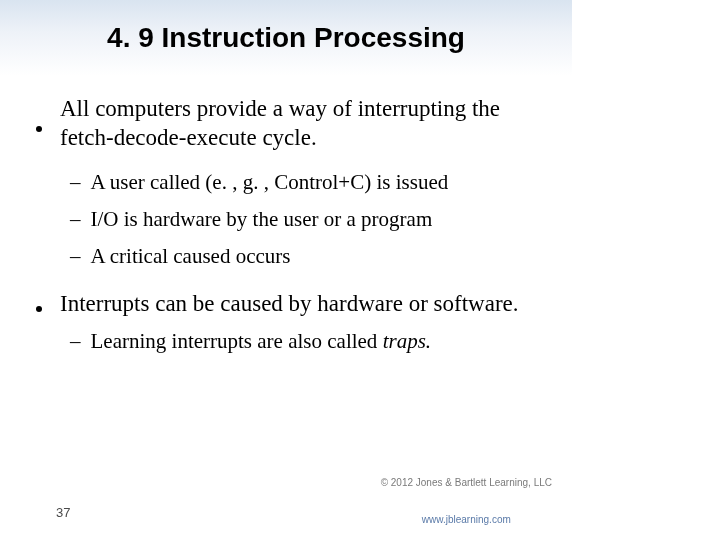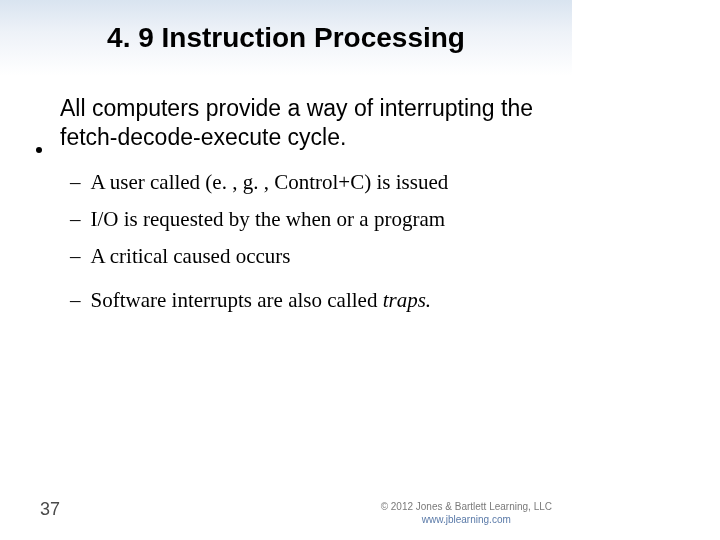--- a/index.html
+++ b/index.html
@@ -22,25 +22,26 @@
       font-weight: bold;
       color: #000;
       padding-top: 22px;
       padding-bottom: 10px;
     }
     .content {
       padding: 18px 36px 0 36px;
     }
     .bullet-l1 {
       display: flex;
-      align-items: flex-end;
+      align-items: center;
       font-size: 23px;
       color: #000;
       margin-top: 12px;
       line-height: 1.28;
+      font-family: Liberation Serif, serif;
     }
     .bullet-l1 .dot {
       width: 6px;
       height: 6px;
       background: #000;
       border-radius: 50%;
       margin-top: 12px;
       margin-right: 18px;
       flex-shrink: 0;
     }
@@ -64,38 +65,39 @@
     .bullet-l2 .text {
       flex: 1;
     }
     .bullet-l2 .traps {
       font-style: italic;
       margin-top: 34px;
     }
     .spacer-md { height: 6px; }
     .page-number {
       position: absolute;
-      left: 40px;
+      left: 56px;
       bottom: 20px;
-      font-size: 18px;
+      font-size: 13px;
       color: #4a4a4a;
       text-align: center;
     }
     .copyright {
       position: absolute;
       right: 20px;
       bottom: 14px;
       text-align: center;
       font-size: 10px;
       color: #7a7a7a;
       line-height: 1.25;
       font-family: Arial, Helvetica, sans-serif;
     }
     .copyright .line2 {
       color: #5a7aa8;
+      margin-top: 24px;
     }
   </style>
 </head>
 <body>
 <div class="slide">
 
   <div class="title">4. 9 Instruction Processing</div>
 
   <div class="content">
 
@@ -107,35 +109,39 @@
     <div class="spacer-md"></div>
 
 
     <div class="bullet-l2">
       <span class="dash">–</span>
       <span class="text">A user called (e. , g. , Control+C) is issued</span>
     </div>
 
     <div class="bullet-l2">
       <span class="dash">–</span>
-      <span class="text">I/O is requested by the when or a program</span>
+      <span class="text">I/O is hardware by the user or a program</span>
     </div>
 
     <div class="bullet-l2">
       <span class="dash">–</span>
       <span class="text">A critical caused occurs</span>
     </div>
 
     <div class="spacer-md"></div>
 
+    <div class="bullet-l1">
+      <span class="dot"></span>
+      <span class="text">Interrupts can be caused by hardware or software.</span>
+    </div>
 
     <div class="bullet-l2">
       <span class="dash">–</span>
       <span class="text">
-        <span>Software interrupts are also called </span><span class="traps">traps.</span><span></span>
+        <span>Learning interrupts are also called </span><span class="traps">traps.</span><span></span>
       </span>
     </div>
 
   </div>
 
   <div class="page-number">37</div>
 
   <div class="copyright">
     <div>© 2012 Jones &amp; Bartlett Learning, LLC</div>
     <div class="line2">www.jblearning.com</div>

